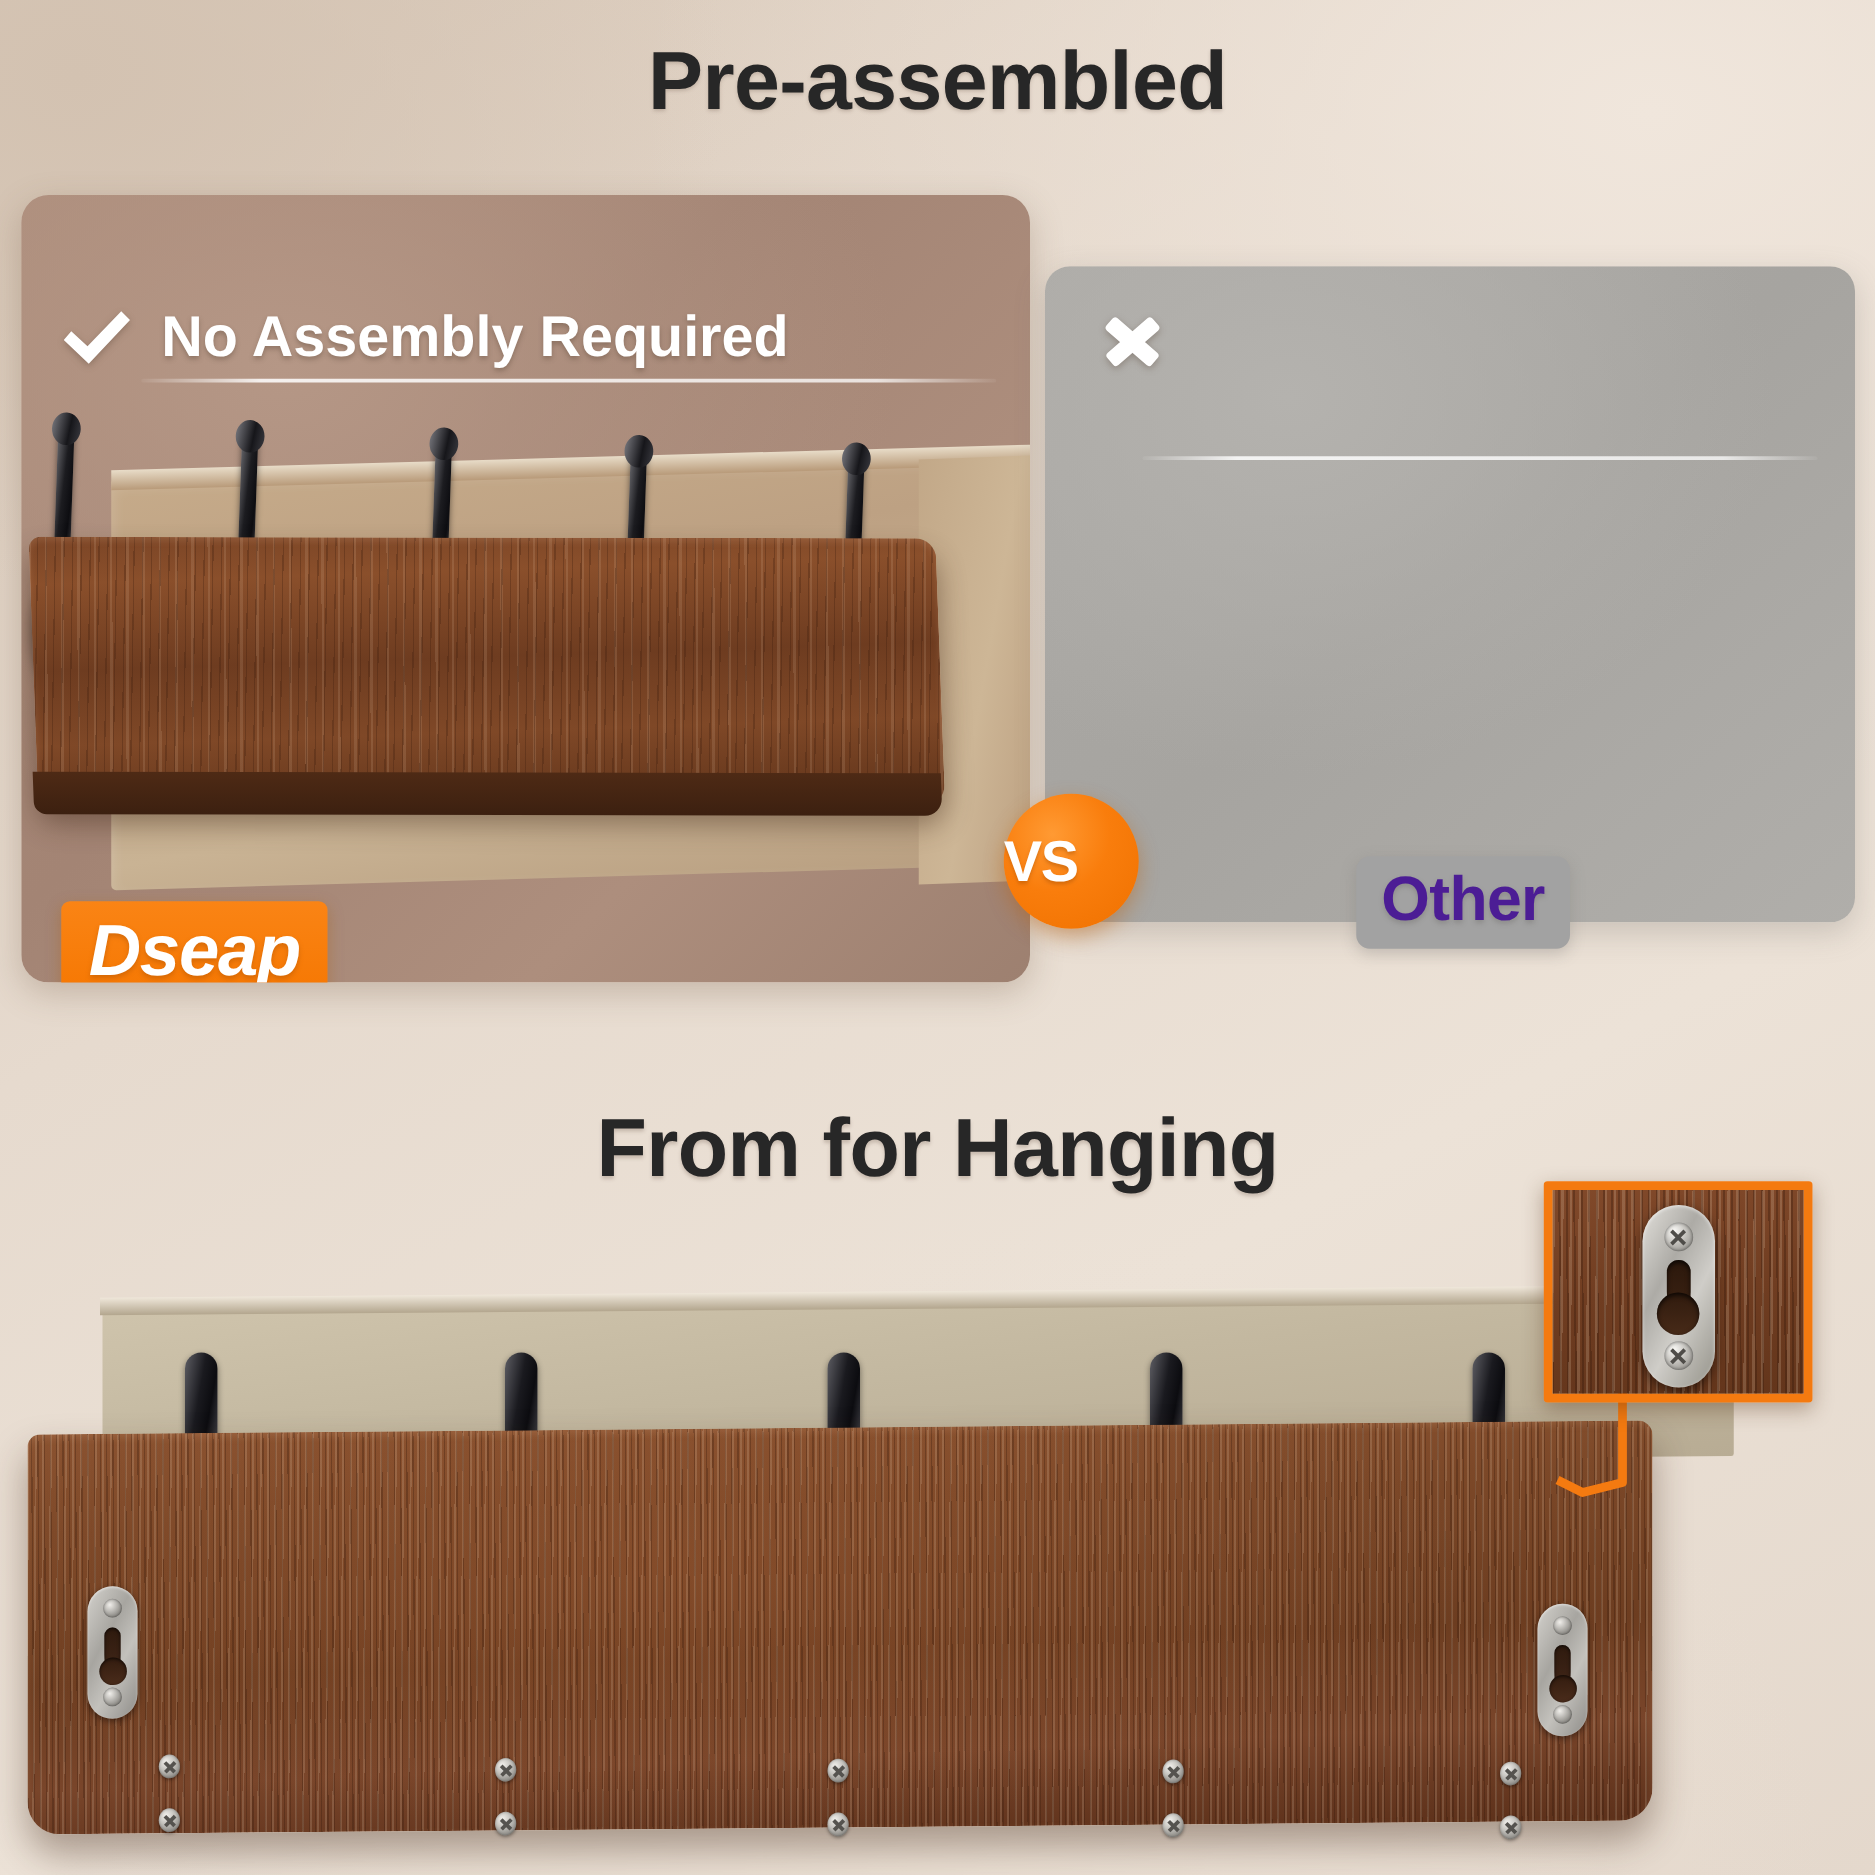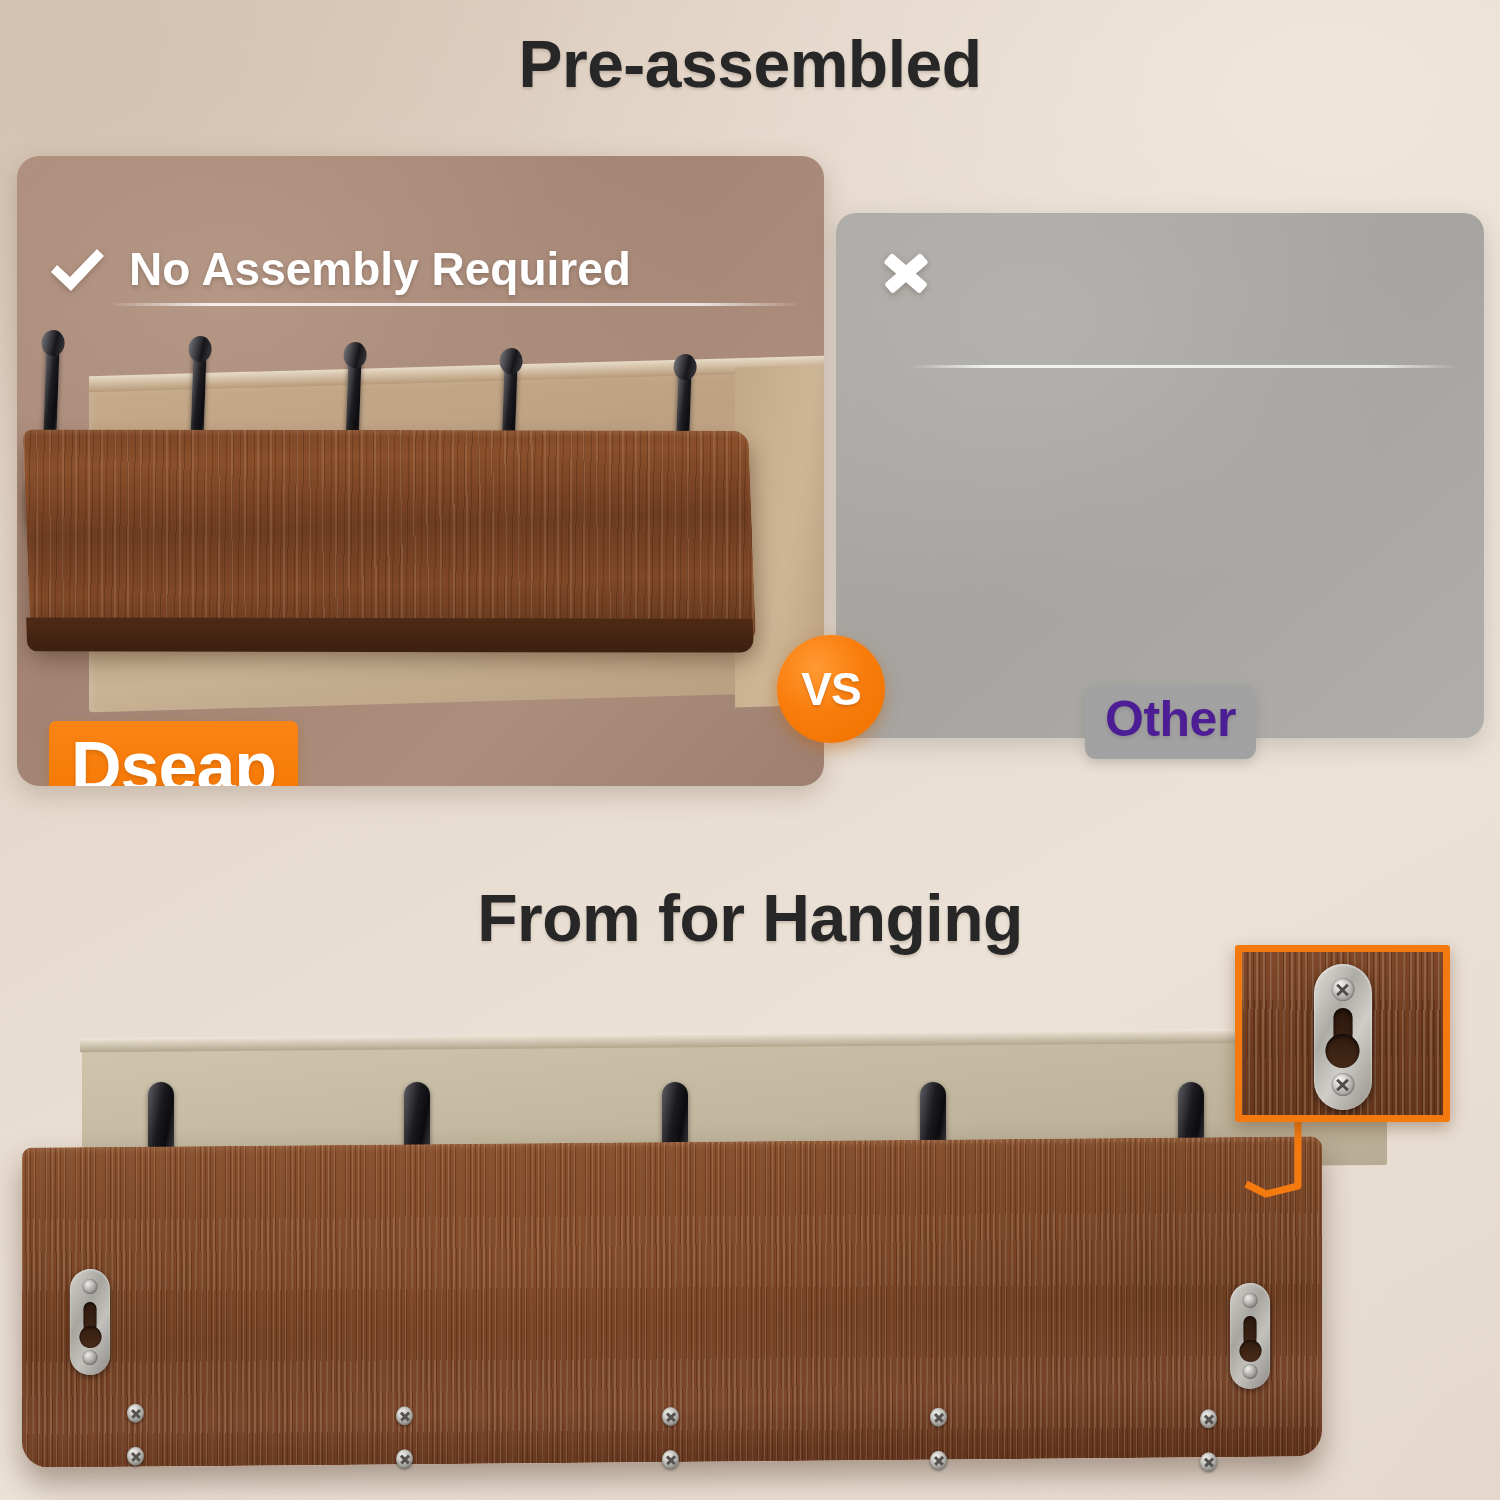--- a/index.html
+++ b/index.html
@@ -139,42 +139,43 @@
     border-radius: 50% 50% 48% 48% / 42% 42% 58% 58%;
     background:
       radial-gradient(ellipse 26px 40px at 34% 26%, #8c8c93 0%, rgba(140,140,147,0) 58%),
       linear-gradient(105deg, #3b3b41 0%, #15151a 44%, #0b0b0f 66%, #34343a 100%);
     box-shadow: 0 5px 10px rgba(0,0,0,.50);
     transform: rotate(5deg);
   }
 
   
   #vs {
-    position: absolute; left: 777px; top: 495px; width: 108px; height: 108px;
+    position: absolute; left: 803px; top: 495px; width: 108px; height: 108px;
     border-radius: 50%;
     background: radial-gradient(circle at 36% 30%, #ff9a33 0%, #f97d0c 45%, #ef7100 100%);
     box-shadow: 0 6px 16px rgba(190,95,10,.42);
-    display: flex; align-items: center; justify-content: center;
+    display: flex; align-items: center; justify-content: flex-start;
     z-index: 6;
   }
   #vs span {
     color: #fff; font-weight: bold; font-size: 46px; letter-spacing: -1px;
     text-shadow: 0 2px 3px rgba(150,70,0,.35);
   }
 
   
   #badge-dseap {
     position: absolute; left: 32px; top: 565px; z-index: 7;
     background: linear-gradient(to bottom, #fa8415, #f57600);
     border-radius: 7px; padding: 6px 22px 12px;
     box-shadow: 0 4px 12px rgba(170,90,10,.35);
   }
   #badge-dseap span {
-    color: #fff; font-weight: bold; font-size: 70px; letter-spacing: -1px;
+    color: #fff; font-weight: bold; font-size: 58px; letter-spacing: -1px;
     text-shadow: 0 2px 4px rgba(150,70,0,.35);
+    font-style: italic;
   }
   #badge-other {
     position: absolute; left: 1085px; top: 545px; z-index: 7;
     background: #a2a2a2;
     border-radius: 11px; padding: 5px 20px 11px;
     box-shadow: 0 4px 12px rgba(120,118,115,.32);
   }
   #badge-other span {
     color: #4c1d95; font-weight: bold; font-size: 50px; letter-spacing: -0.5px;
     text-shadow: 0 2px 4px rgba(110,108,105,.40);

